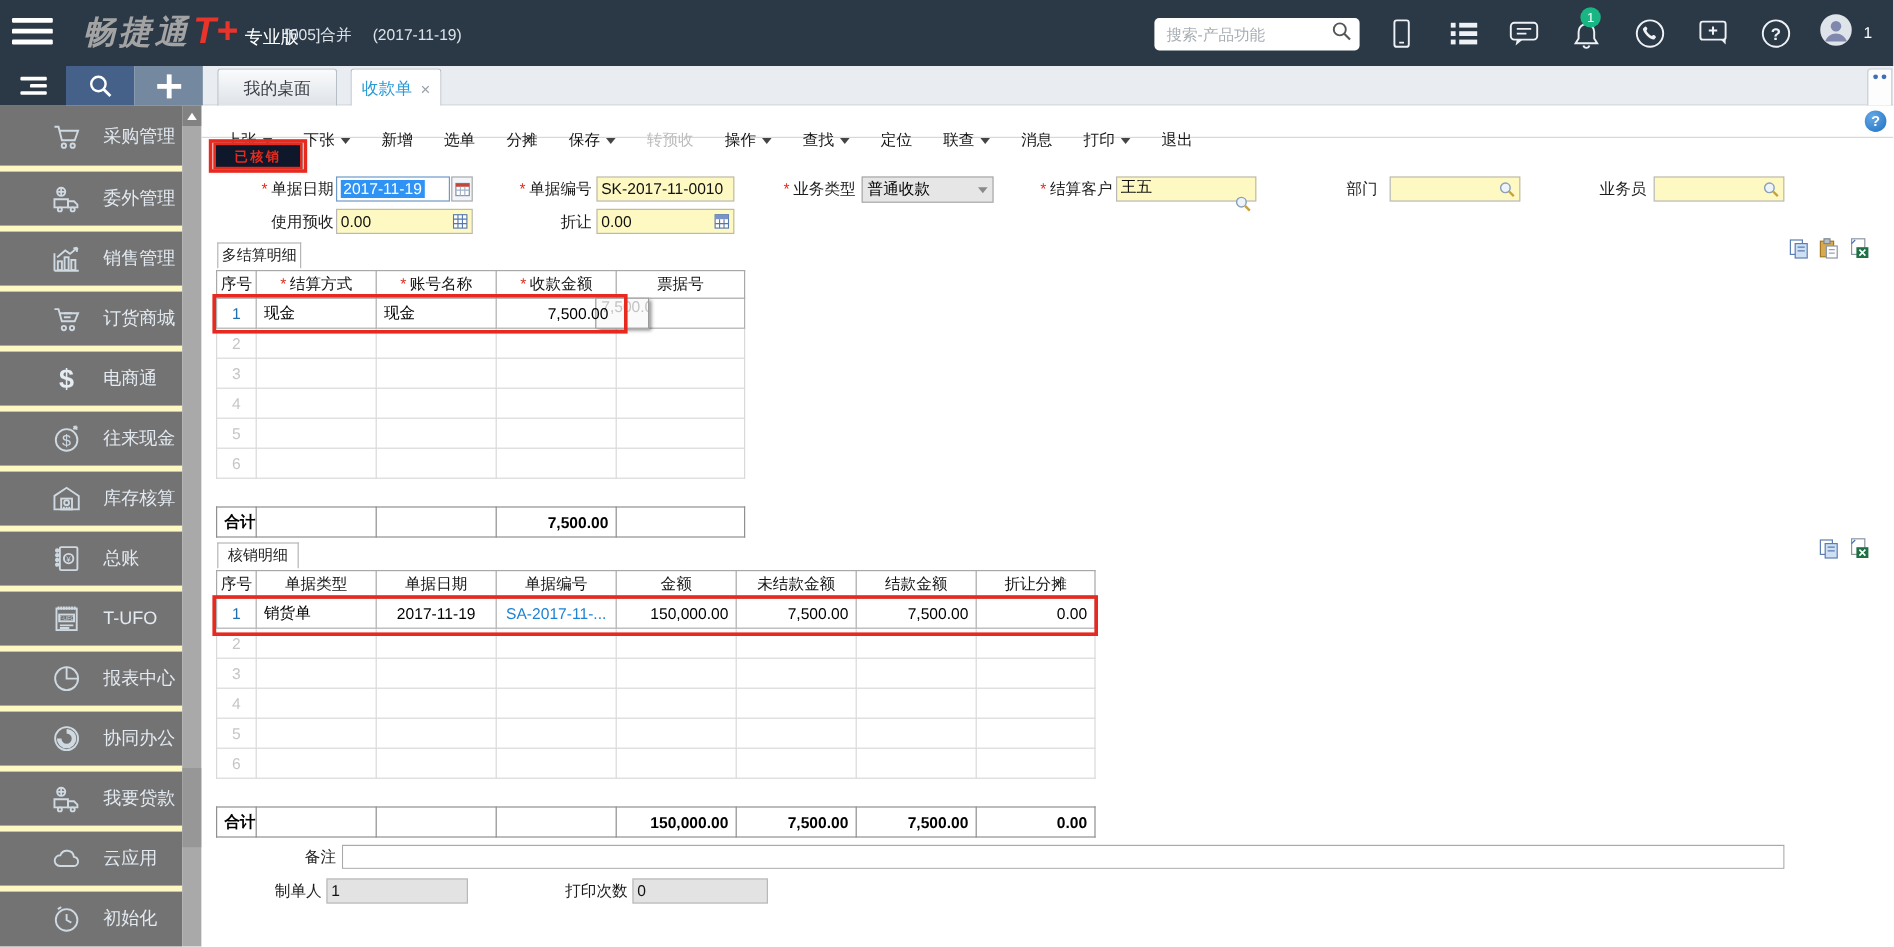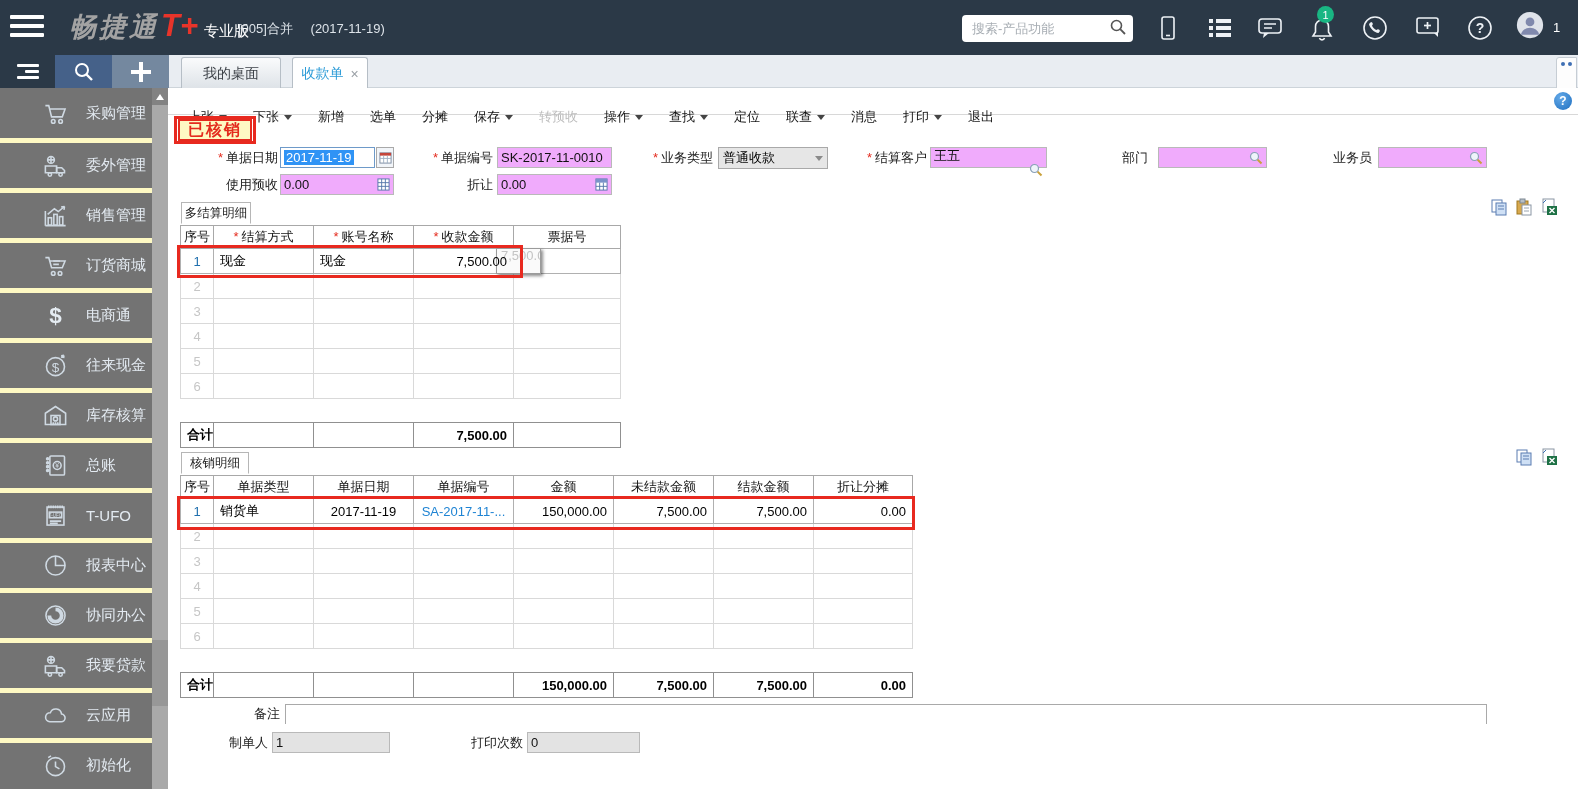--- a/index.html
+++ b/index.html
@@ -57,24 +57,24 @@
 
   
   .main { position:absolute; left:168px; top:88px; width:1410px; height:701px; background:#fff; }
   .toolbar { position:absolute; left:0; top:0; width:100%; height:27px; display:flex; align-items:center; gap:26px; padding-left:20px; border-bottom:1px solid #d8d8d8; font-size:13px; color:#151515; }
   .toolbar .tbtn { cursor:pointer; white-space:nowrap; display:inline-flex; align-items:center;margin-top:32px; }
   .toolbar .tbtn.disabled { color:#bdbdbd; cursor:default; }
   .caret { display:inline-block; margin-left:5px; width:0; height:0; border-left:4px solid transparent; border-right:4px solid transparent; border-top:5px solid #444; }
   .help-round { position:absolute; right:6px; top:4px; width:18px; height:18px; border-radius:50%; background:radial-gradient(circle at 35% 30%, #63a9e8, #1f6fc0); color:#fff; font-size:12px; font-weight:bold; display:flex; align-items:center; justify-content:center; cursor:pointer; }
 
   
-  .stamp { position:absolute; left:10px; top:31px; width:74px; height:22px; border:2px solid #e42b1e; color:#e42b1e; font-size:16px; font-weight:bold; letter-spacing:2px; display:flex; align-items:center; justify-content:center; background:#fef9c3; }
+  .stamp { position:absolute; left:10px; top:31px; width:74px; height:22px; border:2px solid #e42b1e; color:#e42b1e; font-size:11px; font-weight:bold; letter-spacing:2px; display:flex; align-items:center; justify-content:center; background:#0f172a; }
   .lbl { position:absolute; height:22px; line-height:22px; font-size:13px; color:#1c1c1c; text-align:right; white-space:nowrap; }
   .req { color:#e42b1e; margin-right:3px; }
-  .inp { position:absolute; height:21px; border:1px solid #b9b9b9; background:#f0abfc; font-size:13px; display:flex; align-items:center; padding:0 3px; }
+  .inp { position:absolute; height:21px; border:1px solid #b9b9b9; background:#fef9c3; font-size:13px; display:flex; align-items:center; padding:0 3px; }
   .inp input { border:none; outline:none; width:100%; font-size:13px; font-family:inherit; color:#111; background:transparent; }
   .inp.gray { background:#e3e3e3; }
   .inp .icon-btn { flex:none; margin-left:auto; cursor:pointer; display:flex; align-items:center; }
   .datebox { position:absolute; left:112px; top:59px; width:95px; height:21px; border:1px solid #6e9ac9; background:#fff; display:flex; align-items:center; padding-left:3px; }
   .datebox .sel { background:#2f93f5; color:#fff; font-size:13px; padding:0 2px; }
   .sq-btn { position:absolute; left:208px; top:59px; width:18px; height:21px; border:1px solid #a9a9a9; background:#f2f5f9; display:flex; align-items:center; justify-content:center; cursor:pointer; }
   .selbox { position:absolute; height:22px; border:1px solid #a9a9a9; background:#e6e6e6; font-size:13px; display:flex; align-items:center; padding:0 4px; cursor:pointer; }
   .selbox .caret { margin-left:auto; border-top-color:#8a8a8a; }
 
   

